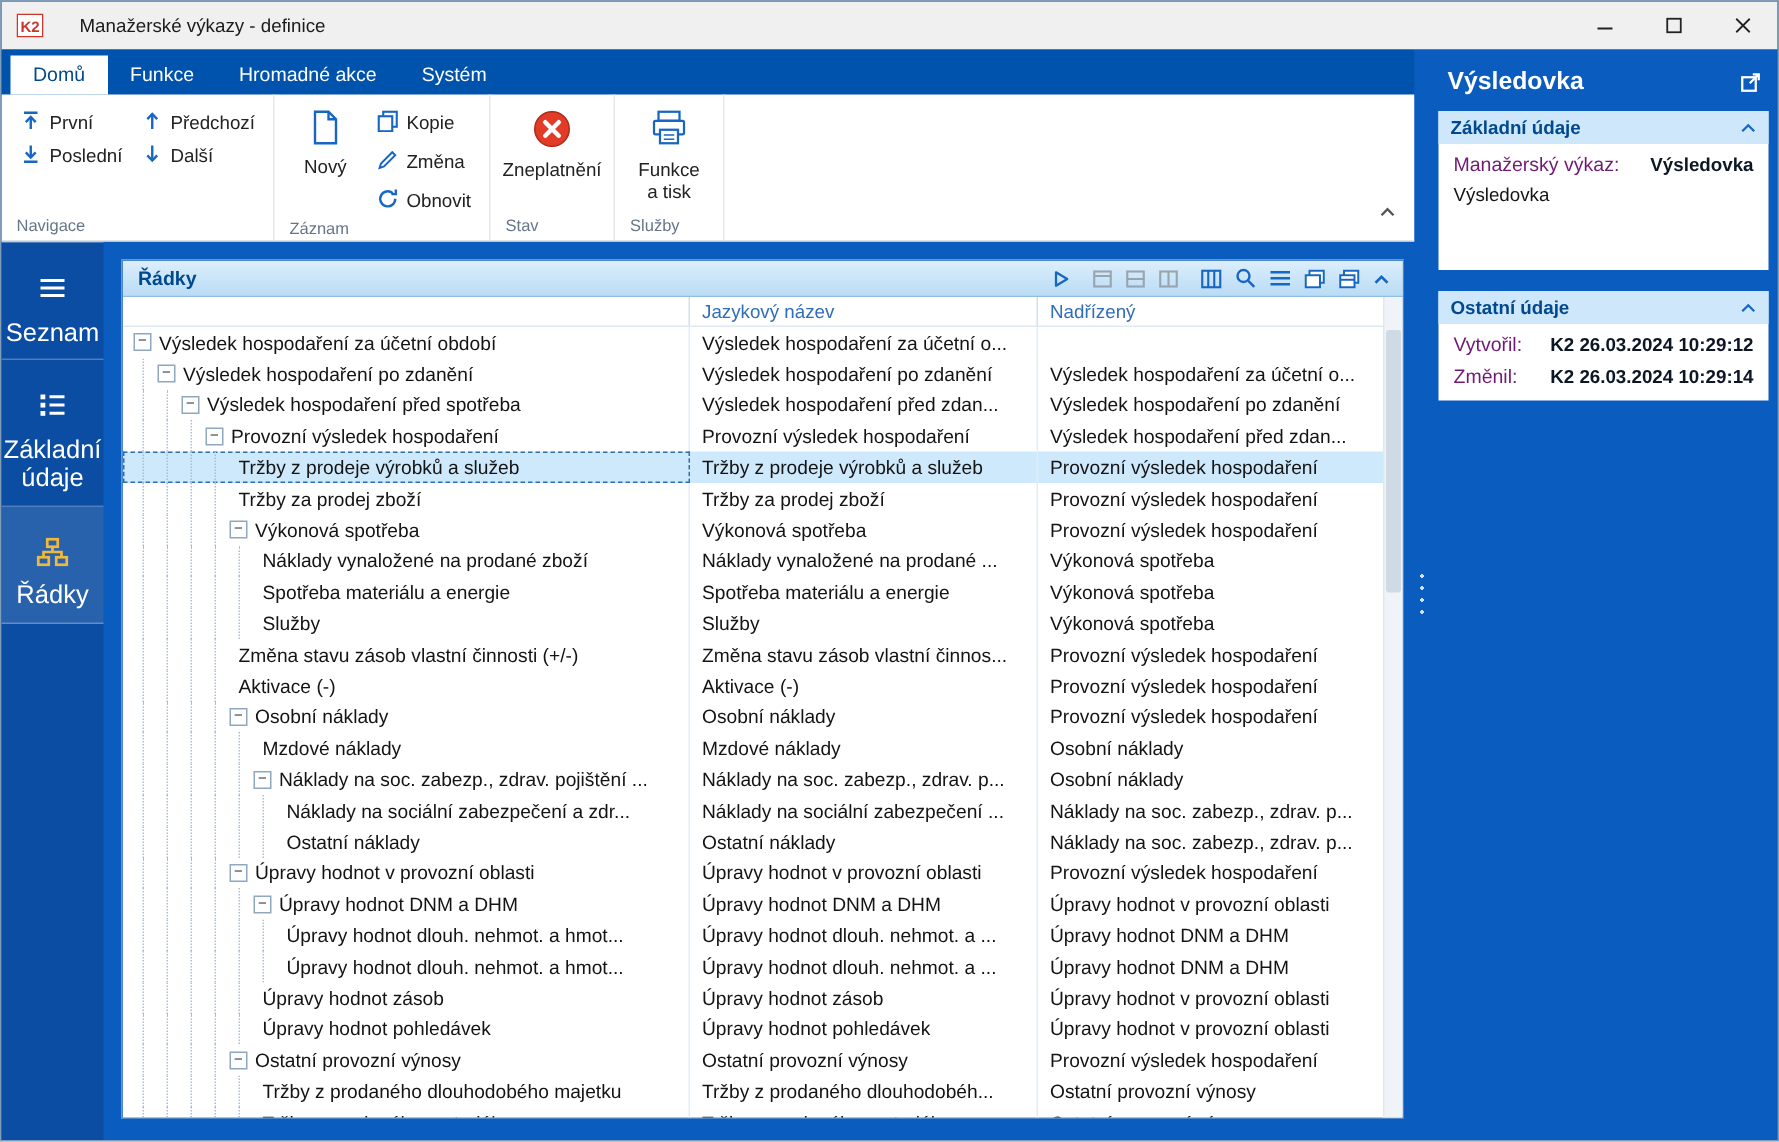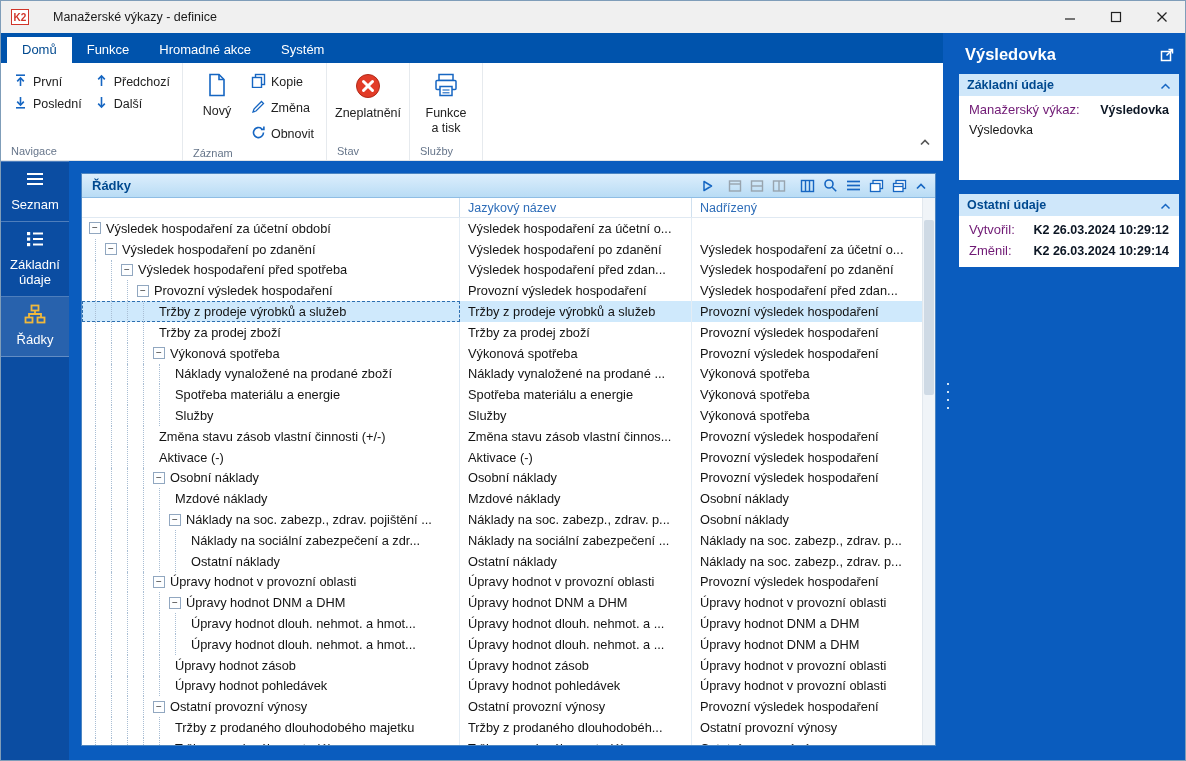--- a/index.html
+++ b/index.html
@@ -24,21 +24,21 @@
   .rg-body{display:flex;flex:1;align-items:flex-start}
   .rg-label{text-align:left;font-size:11px;color:#66758a;padding:2px 4px 3px}
   .navcol{display:flex;flex-direction:column;gap:0;padding-top:5px}
   .sbtn{display:flex;align-items:center;gap:5px;font-size:12.5px;color:#222;padding:2px 6px;background:none;border:0;font-family:inherit;white-space:nowrap}
   .bigbtn{display:flex;flex-direction:column;align-items:center;gap:3px;font-size:12.5px;color:#222;padding:6px 5px 2px;min-width:56px;max-width:70px;background:none;border:0;font-family:inherit;text-align:center;line-height:1.15}
   .smallcol{display:flex;flex-direction:column;gap:4px;padding-top:5px}
   .ribbon-collapse{position:absolute;right:12px;bottom:10px}
   
   .body{flex:1;display:flex;min-height:0;background:#0a5cbe}
   .sidebar{width:68px;flex:none;background:#0b4da2;display:flex;flex-direction:column}
-  .side-item{display:flex;flex-direction:column;align-items:center;gap:4px;padding:6px 2px 8px;border-bottom:1px solid rgba(255,255,255,.28);color:#fff;font-size:13px;text-align:center;line-height:1.15}
+  .side-item{display:flex;flex-direction:column;align-items:center;gap:4px;padding:19px 2px 8px;border-bottom:1px solid rgba(255,255,255,.28);color:#fff;font-size:17px;text-align:center;line-height:1.15}
   .side-item:first-child{border-top:1px solid rgba(255,255,255,.28)}
   .side-item.active{background:rgba(255,255,255,.12)}
   .content{flex:1;padding:12px 7px 0 12px;min-height:0}
   
   .panel{background:#fff;border:1px solid #4d86c2;height:573px;display:flex;flex-direction:column;position:relative}
   .panel-header{height:24px;flex:none;background:linear-gradient(#dceefc,#b9dcf5);border-bottom:1px solid #8fbde4;display:flex;align-items:center;padding:0 8px 0 10px}
   .panel-title{font-size:13px;font-weight:bold;color:#00498f}
   .ptools{margin-left:auto;display:flex;align-items:center;gap:8px}
   .ptools span{display:flex}
   .ghead{height:20px;flex:none;display:flex;border-bottom:1px solid #e0e9f2;padding-right:13px}

